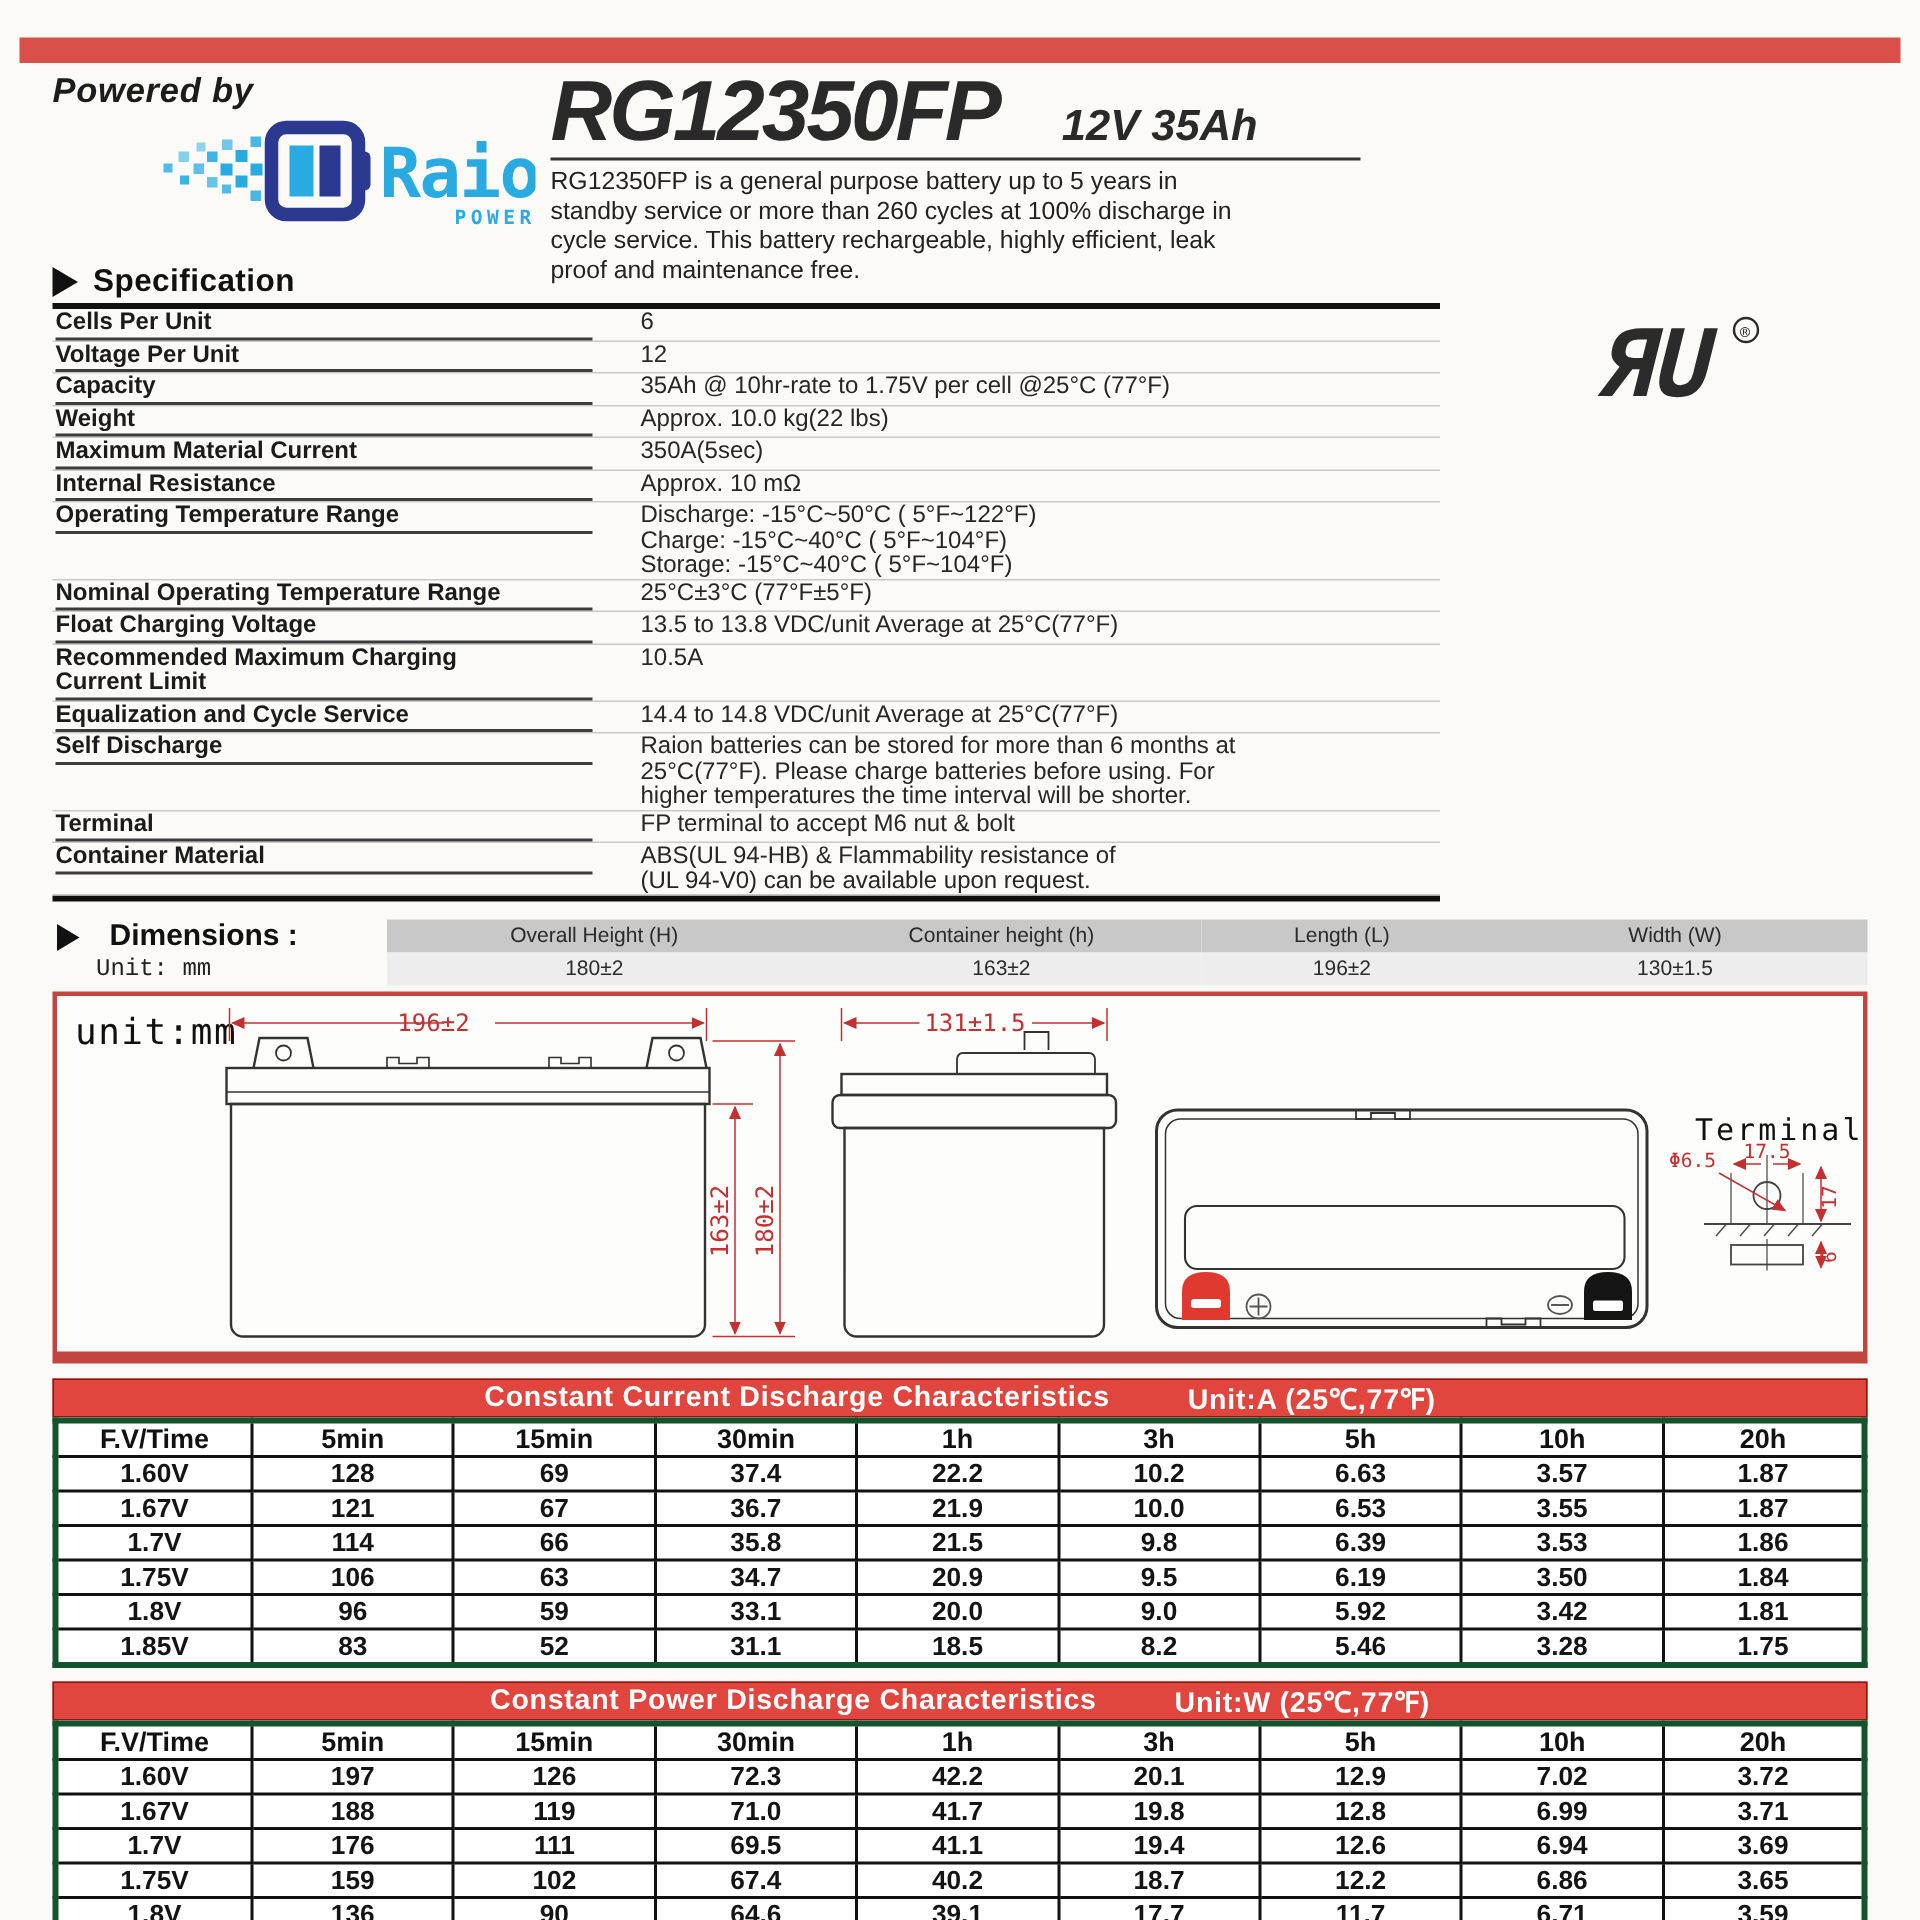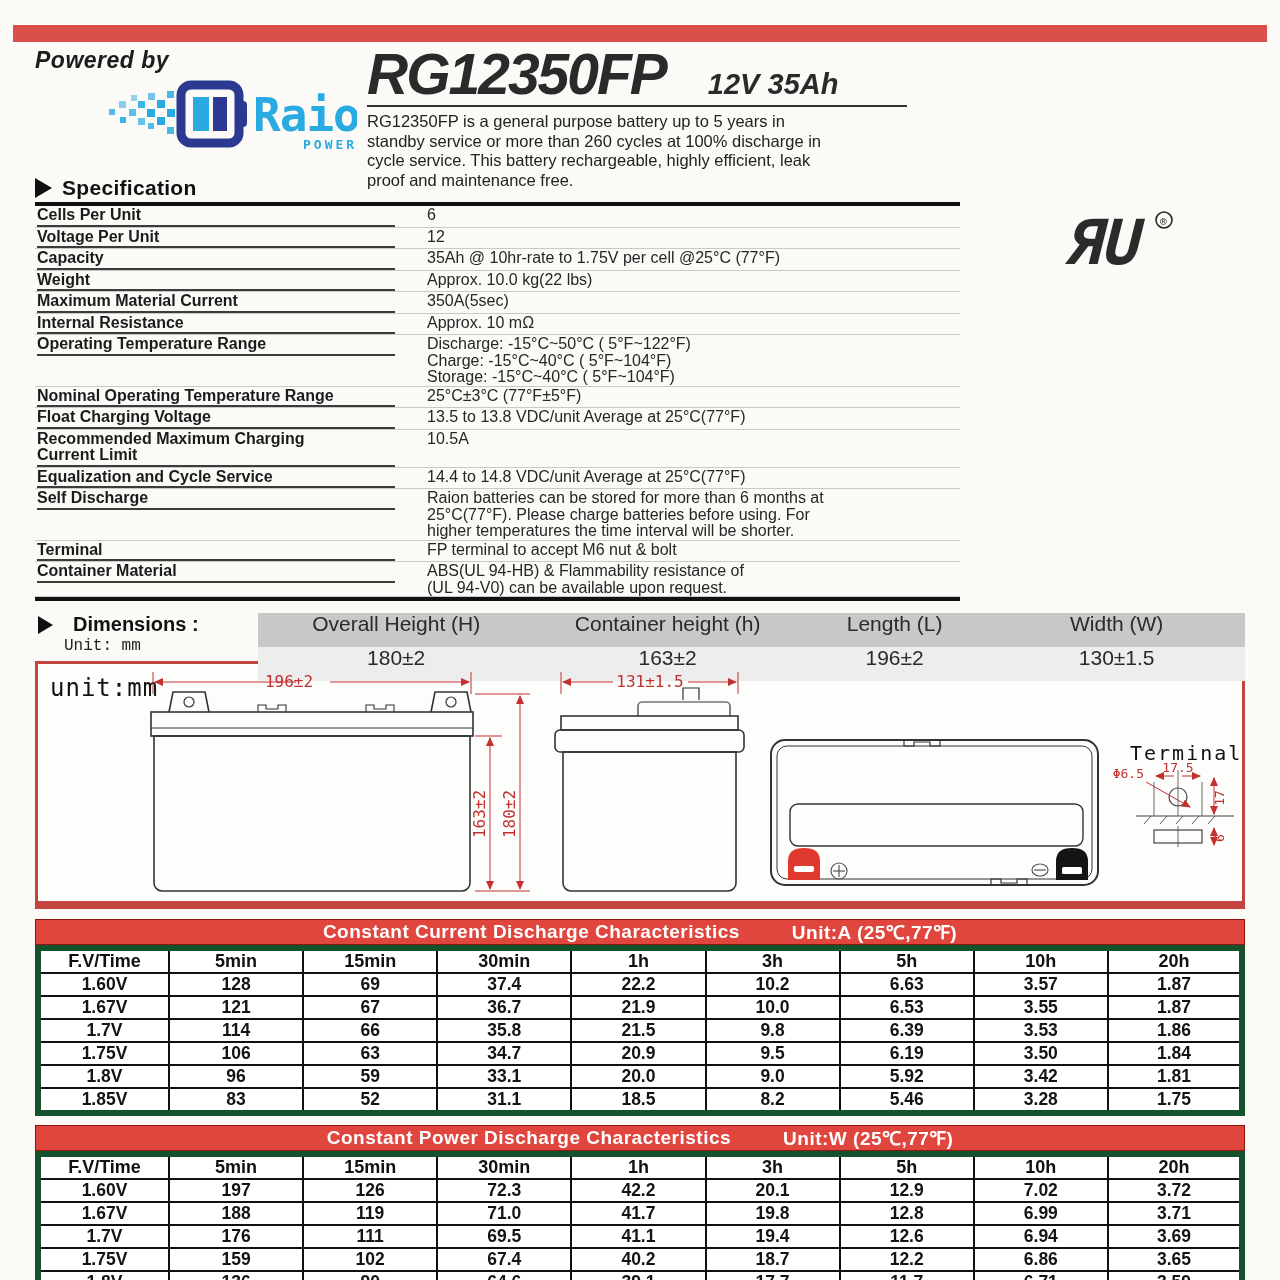--- a/index.html
+++ b/index.html
@@ -40,35 +40,35 @@
   .ul-mark { position:absolute; left:1048px; top:202px; width:140px; height:85px; }
 
   
   .dims-row { margin:8px 35px 0 38px; display:flex; }
   .dims-head { width:220px; }
   .dims-title-line { display:flex; align-items:center; gap:20px; }
   .dims-title { font-size:20px; font-weight:bold; color:#111; }
   .dims-unit { font-size:16px; color:#222; margin-left:26px; margin-top:1px;font-family:Liberation Mono, monospace; }
   .dims-table { flex:1; height:42px; }
   .dims-table .drow { display:flex; }
-  .dims-table .dcell { text-align:center; font-size:21px; color:#2a2a2a; height:34px; line-height:21px; }
+  .dims-table .dcell { text-align:center; font-size:14px; color:#2a2a2a; height:22px; line-height:21px; }
   .drow.dh .dcell { background:#C8C8C8; }
   .drow.dv .dcell { background:#EDEDED; }
   .dcell.c0 { width:28%; } .dcell.c1 { width:27%; } .dcell.c2 { width:19%; } .dcell.c3 { width:26%; }
 
   
   .draw-box { margin:6px 35px 0 35px; height:248px; background:#FDFDFC;
     border:3px solid #C2453F; border-bottom-width:8px; }
   .draw-box svg { display:block; }
 
   
   .dis-wrap { margin:10px 35px 0 35px; }
   .dis-wrap.second { margin-top:9px; }
   .dtitle { height:26px; background:#E0453E; border:1px solid #8c150e; display:flex; align-items:center; justify-content:center; gap:52px; color:#fff; font-weight:bold; font-size:19px; letter-spacing:0.5px; }
-  table.dtable { width:100%; border-collapse:collapse; table-layout:fixed; background:#fff; border:6px solid #14532d; }
+  table.dtable { width:100%; border-collapse:collapse; table-layout:fixed; background:#fff; border:4px solid #14532d; }
   table.dtable th { border:2px solid #111; font-size:18px; font-weight:bold; height:24px; color:#111; }
   table.dtable td { border:2px solid #111; font-size:17.5px; font-weight:bold; height:22px; text-align:center; color:#141414; }
 
   text { font-family:"DejaVu Sans Mono", monospace; }
   .dimtxt { fill:#C23030; font-size:16px; }
   .dimtxt-s { fill:#C23030; font-size:13px; }
 </style>
 </head>
 <body>
 

